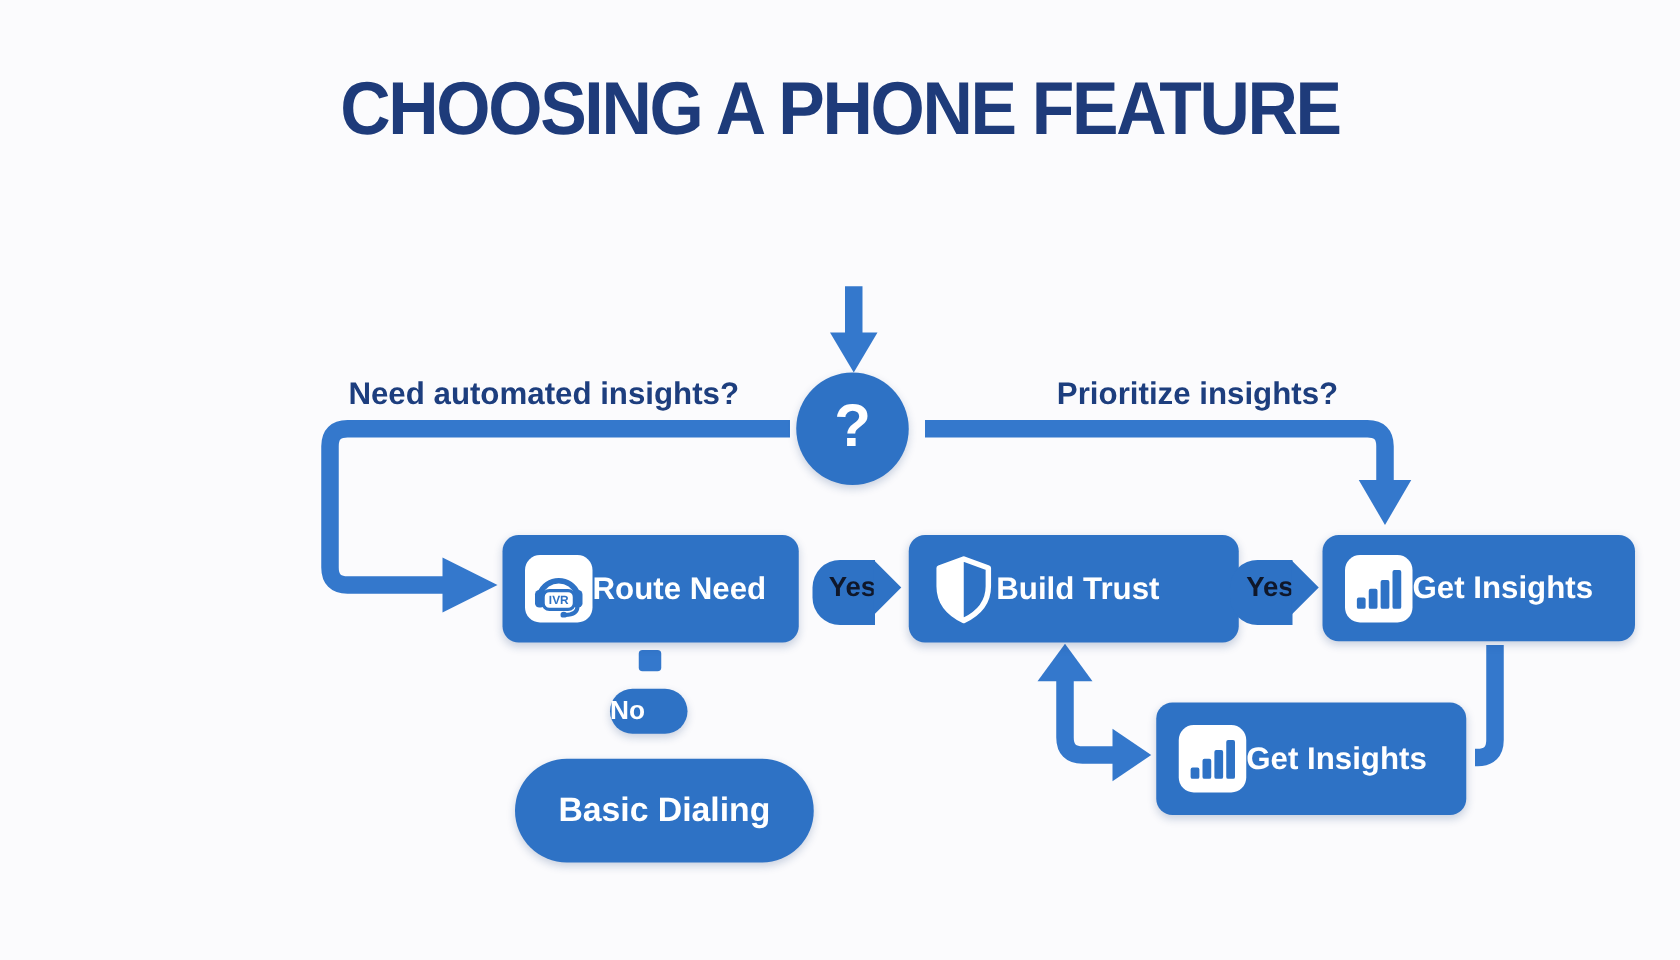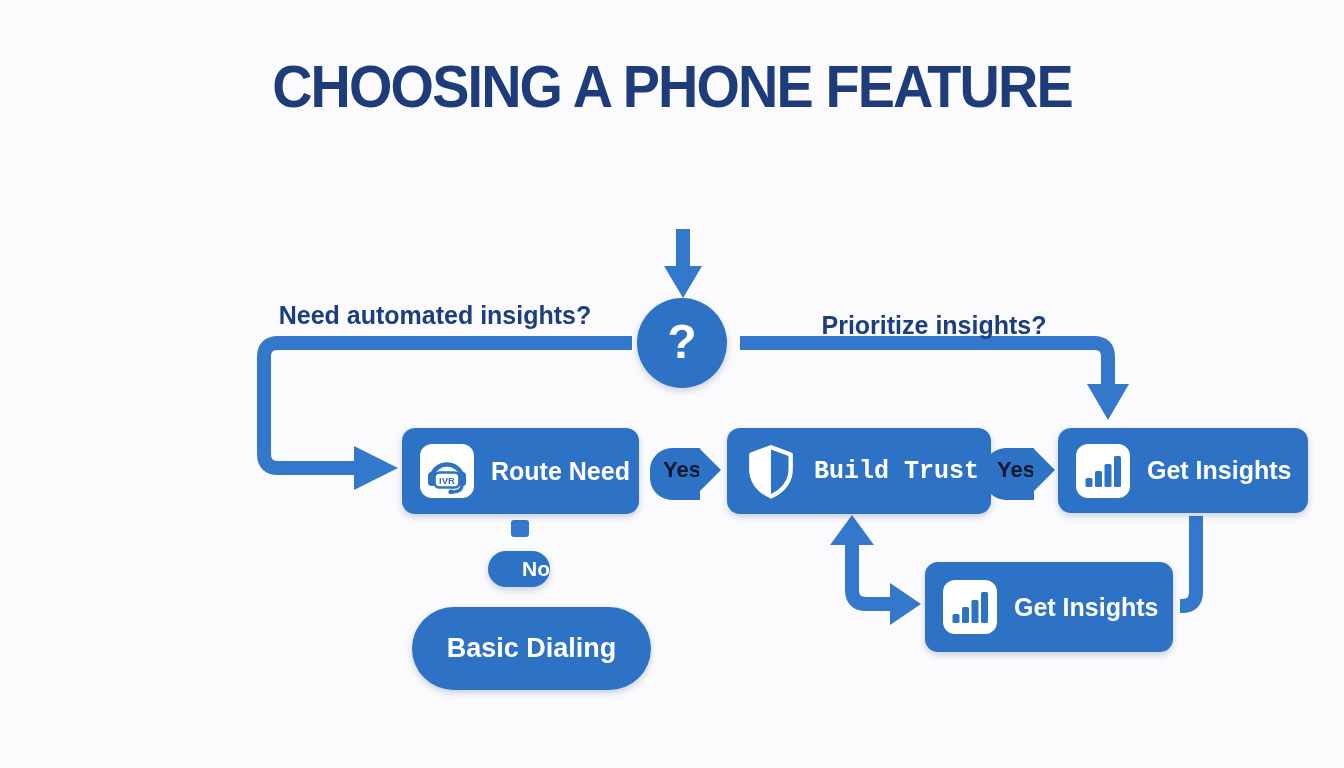--- a/index.html
+++ b/index.html
@@ -21,42 +21,42 @@
 
   .start-node { left:550px; top:161px; width:258px; height:62px; border-radius:13px;
                 justify-content:center; font-size:30px; }
 
   .decision-circle { left:637px; top:298px; width:90px; height:90px; border-radius:50%;
                      justify-content:center; font-size:48px; padding-bottom:4px; }
 
   .branch-label { position:absolute; z-index:2; color:#1d3e7e; font-weight:bold;
                   font-size:25px; text-align:center; }
   .branch-label.left  { left:250px; top:301px; width:370px; }
-  .branch-label.right { left:769px; top:301px; width:330px;margin-top:10px; }
+  .branch-label.right { left:793px; top:301px; width:330px; }
 
-  .feature-box { border-radius:13px; gap:17px; padding-left:18px; font-size:25px; }
+  .feature-box { border-radius:13px; gap:0; padding-left:18px; font-size:25px; }
   .box-route-calls        { left:402px; top:428px; width:237px; height:86px; }
-  .box-build-trust        { left:727px; top:428px; width:264px; height:86px;font-family:Liberation Mono, monospace; }
+  .box-build-trust        { left:727px; top:428px; width:264px; height:86px; }
   .box-get-insights-right { left:1058px; top:428px; width:250px; height:85px; }
   .box-get-insights-lower { left:925px; top:562px; width:248px; height:90px; }
 
   .icon-tile { width:54px; height:54px; background:#fff; border-radius:12px;
                display:flex; align-items:center; justify-content:center; flex:none; }
 
   .yes-pill { position:absolute; z-index:2; height:52px; background:#2e72c5; color:#0f172a;
               font-weight:bold; font-size:22px; line-height:44px;
               border-radius:22px 0 0 22px; padding-left:13px; width:50px; }
   .yes-pill::after { content:""; position:absolute; right:-21px; top:0;
               border-top:22px solid transparent; border-bottom:22px solid transparent;
               border-left:22px solid #2e72c5; }
   .yes-pill.left-yes  { left:650px; top:448px; }
   .yes-pill.right-yes { left:984px; top:448px; }
 
   .no-pill { left:488px; top:551px; width:62px; height:36px; border-radius:18px;
-             justify-content:flex-end; font-size:21px; }
+             justify-content:flex-start; font-size:21px; }
 
   .basic-dialing { left:412px; top:607px; width:239px; height:83px; border-radius:42px;
                    justify-content:center; font-size:27px;align-items:center; }
 </style>
 </head>
 <body>
 
 <div class="canvas">
 
   <div class="page-title">CHOOSING A PHONE FEATURE</div>

